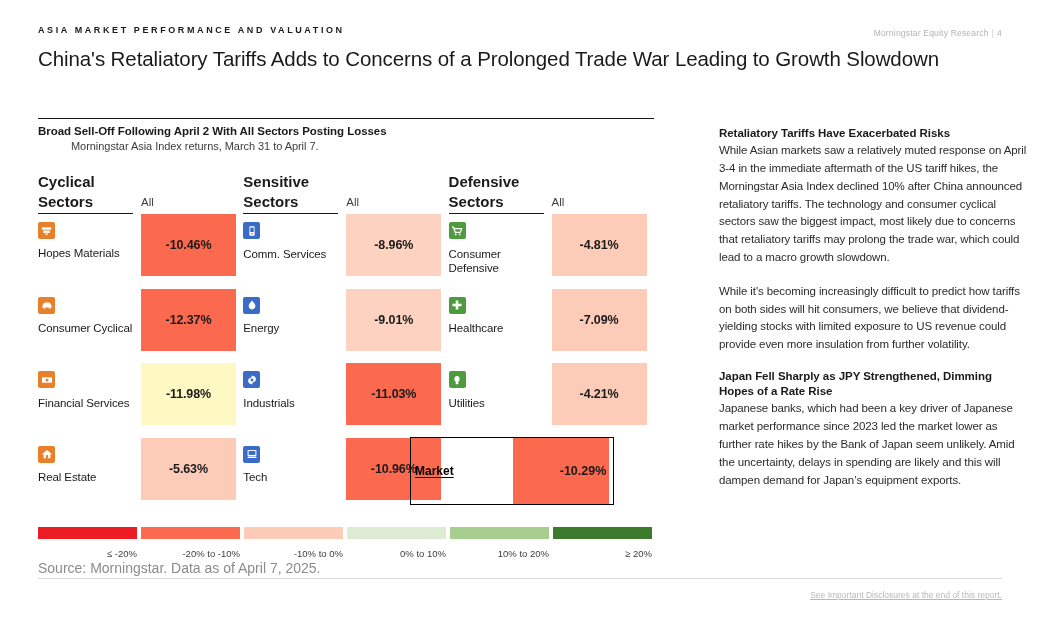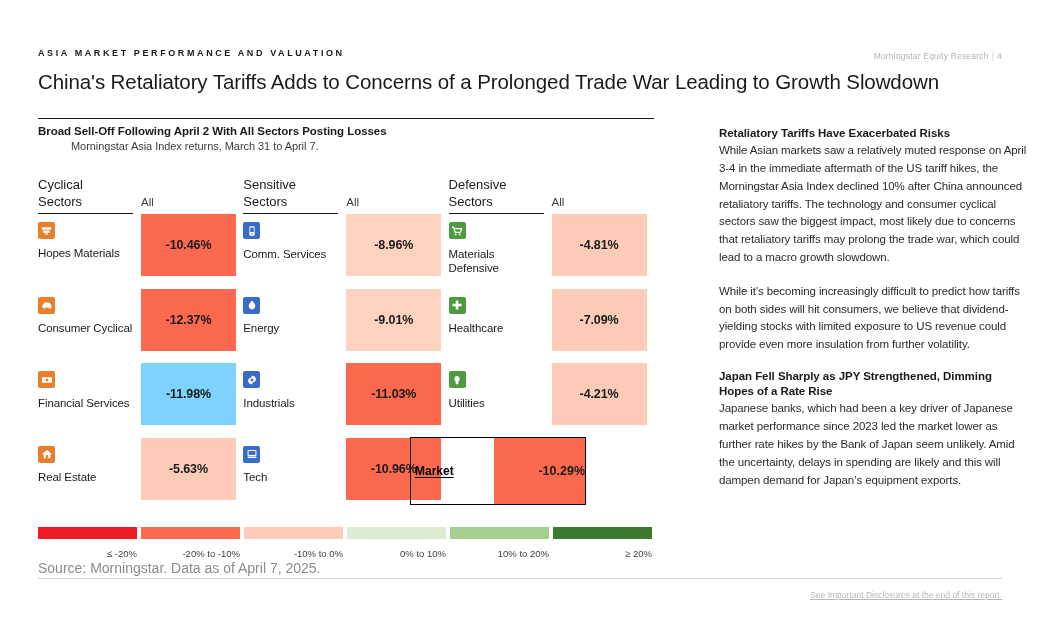--- a/index.html
+++ b/index.html
@@ -6,21 +6,21 @@
   html, body {
     width: 1040px; height: 640px;
     background: #ffffff;
     font-family: "Liberation Sans", sans-serif;
     color: #1a1a1a;
     overflow: hidden;
   }
   .page { position: relative; width: 1040px; height: 640px; padding: 0; }
 
   
-  .hdr { position: absolute; left: 38px; top: 48px; right: 38px; }
+  .hdr { position: absolute; left: 38px; top: 25px; right: 38px; }
   .kicker {
     font-size: 9px; font-weight: bold; letter-spacing: 2.6px;
     color: #1a1a1a; text-transform: uppercase;
   }
   .hdr-right {
     position: absolute; right: 0; top: 3px;
     font-size: 8.5px; color: #b3b3b3; letter-spacing: .2px;
   }
   .hdr-right .sep { color: #cfcfcf; padding: 0 3px; }
   .title {
@@ -46,21 +46,21 @@
   .grid-row { display: flex; }
   .group { width: 205.3px; display: flex; }
   .g-label { width: 103px; position: relative; }
   .g-value { width: 102.3px; position: relative; }
 
   
   .head { height: 42px; }
   .head .g-label { display: flex; flex-direction: column; justify-content: flex-end; }
   .head .g-value { display: flex; flex-direction: column; justify-content: flex-end; }
   .grp-name {
-    font-size: 13px; font-weight: normal; line-height: 1.32; color: #1a1a1a;
+    font-size: 15px; font-weight: bold; line-height: 1.32; color: #1a1a1a;
   }
   .col-all { font-size: 11.5px; color: #3d3d3d; line-height: 1.32; padding-bottom: 0px; }
   .head-underline {
     border-bottom: 1.3px solid #1a1a1a; height: 4px; width: 95px;
   }
   .head-spacer { height: 4px; }
 
   
   .drow { height: 74.5px; }
   .cell-label { padding-top: 8px; }
@@ -77,21 +77,21 @@
   .vcell {
     height: 62px; width: 95px;
     display: flex; align-items: center; justify-content: center;
     font-size: 12.5px; font-weight: bold; color: #1a1a1a;
     letter-spacing: -0.1px;
   }
 
   
   .market-box {
     position: absolute; left: 410px; top: 437px;
-    width: 176px; height: 68px; border: 1.6px solid #000000;
+    width: 204px; height: 68px; border: 1.6px solid #000000;
     display: flex; align-items: center;
   }
   .market-label {
     width: 102px; height: 100%; display: flex; align-items: center;
     padding-left: 4px;
   }
   .market-label span {
     font-size: 12px; font-weight: bold; color: #000; text-decoration: underline;
     text-underline-offset: 2px;
   }
@@ -217,21 +217,21 @@
               <div class="vcell" style="background:#FDD2C0">-8.96%</div>
             </div>
           </div>
           <div class="group">
             <div class="g-label cell-label"><span class="icon" style="background:#4D9A3F">
                 <svg width="12" height="12" viewBox="0 0 12 12">
                   <path d="M0.9 2.2h1.7l1.5 5.1h5.3l1.3-3.7H3.5" stroke="#fff" stroke-width="1.25" fill="none" stroke-linejoin="round"></path>
                   <circle cx="4.7" cy="9.4" r="0.95" fill="#fff"></circle>
                   <circle cx="8.7" cy="9.4" r="0.95" fill="#fff"></circle>
                 </svg>
-              </span><div class="sector-name">Materials Defensive</div></div>
+              </span><div class="sector-name">Consumer Defensive</div></div>
             <div class="g-value">
               <div class="vcell" style="background:#FDCCB8">-4.81%</div>
             </div>
           </div>
         </div>
         <div class="grid-row drow">
           <div class="group">
             <div class="g-label cell-label"><span class="icon" style="background:#E8802B">
                 <svg width="12" height="12" viewBox="0 0 12 12">
                   <path d="M1.3 7.4c0-1 .7-1.6 1-2.2C2.7 4.3 3.2 3.6 6 3.6s3.3.7 3.7 1.6c.3.6 1 1.2 1 2.2v1.1H1.3z" fill="#fff"></path>
@@ -267,21 +267,21 @@
         <div class="grid-row drow">
           <div class="group">
             <div class="g-label cell-label"><span class="icon" style="background:#E8802B">
                 <svg width="12" height="12" viewBox="0 0 12 12">
                   <rect x="1" y="3.2" width="10" height="5.6" rx="0.6" fill="#fff"></rect>
                   <circle cx="6" cy="6" r="1.5" fill="#E8802B"></circle>
                   <path d="M6.6 3.9L9.3 6 6.6 8.1z" fill="#E8802B" opacity="0"></path>
                 </svg>
               </span><div class="sector-name">Financial Services</div></div>
             <div class="g-value">
-              <div class="vcell" style="background:#7dd3fc">-11.98%</div>
+              <div class="vcell" style="background:#fef9c3">-11.98%</div>
             </div>
           </div>
           <div class="group">
             <div class="g-label cell-label"><span class="icon" style="background:#3A6BC6">
                 <svg width="12" height="12" viewBox="0 0 12 12">
                   <path d="M6 1.2l1 1.1 1.5-.4.3 1.5 1.5.4-.8 1.3.8 1.3-1.5.4-.3 1.5-1.5-.4L6 10.8 5 9.7l-1.5.4-.3-1.5L1.7 8.2 2.5 6.9 1.7 5.6l1.5-.4.3-1.5L5 4.1z" fill="#fff"></path>
                   <circle cx="6" cy="6" r="1.4" fill="#3A6BC6"></circle>
                 </svg>
               </span><div class="sector-name">Industrials</div></div>
             <div class="g-value">

